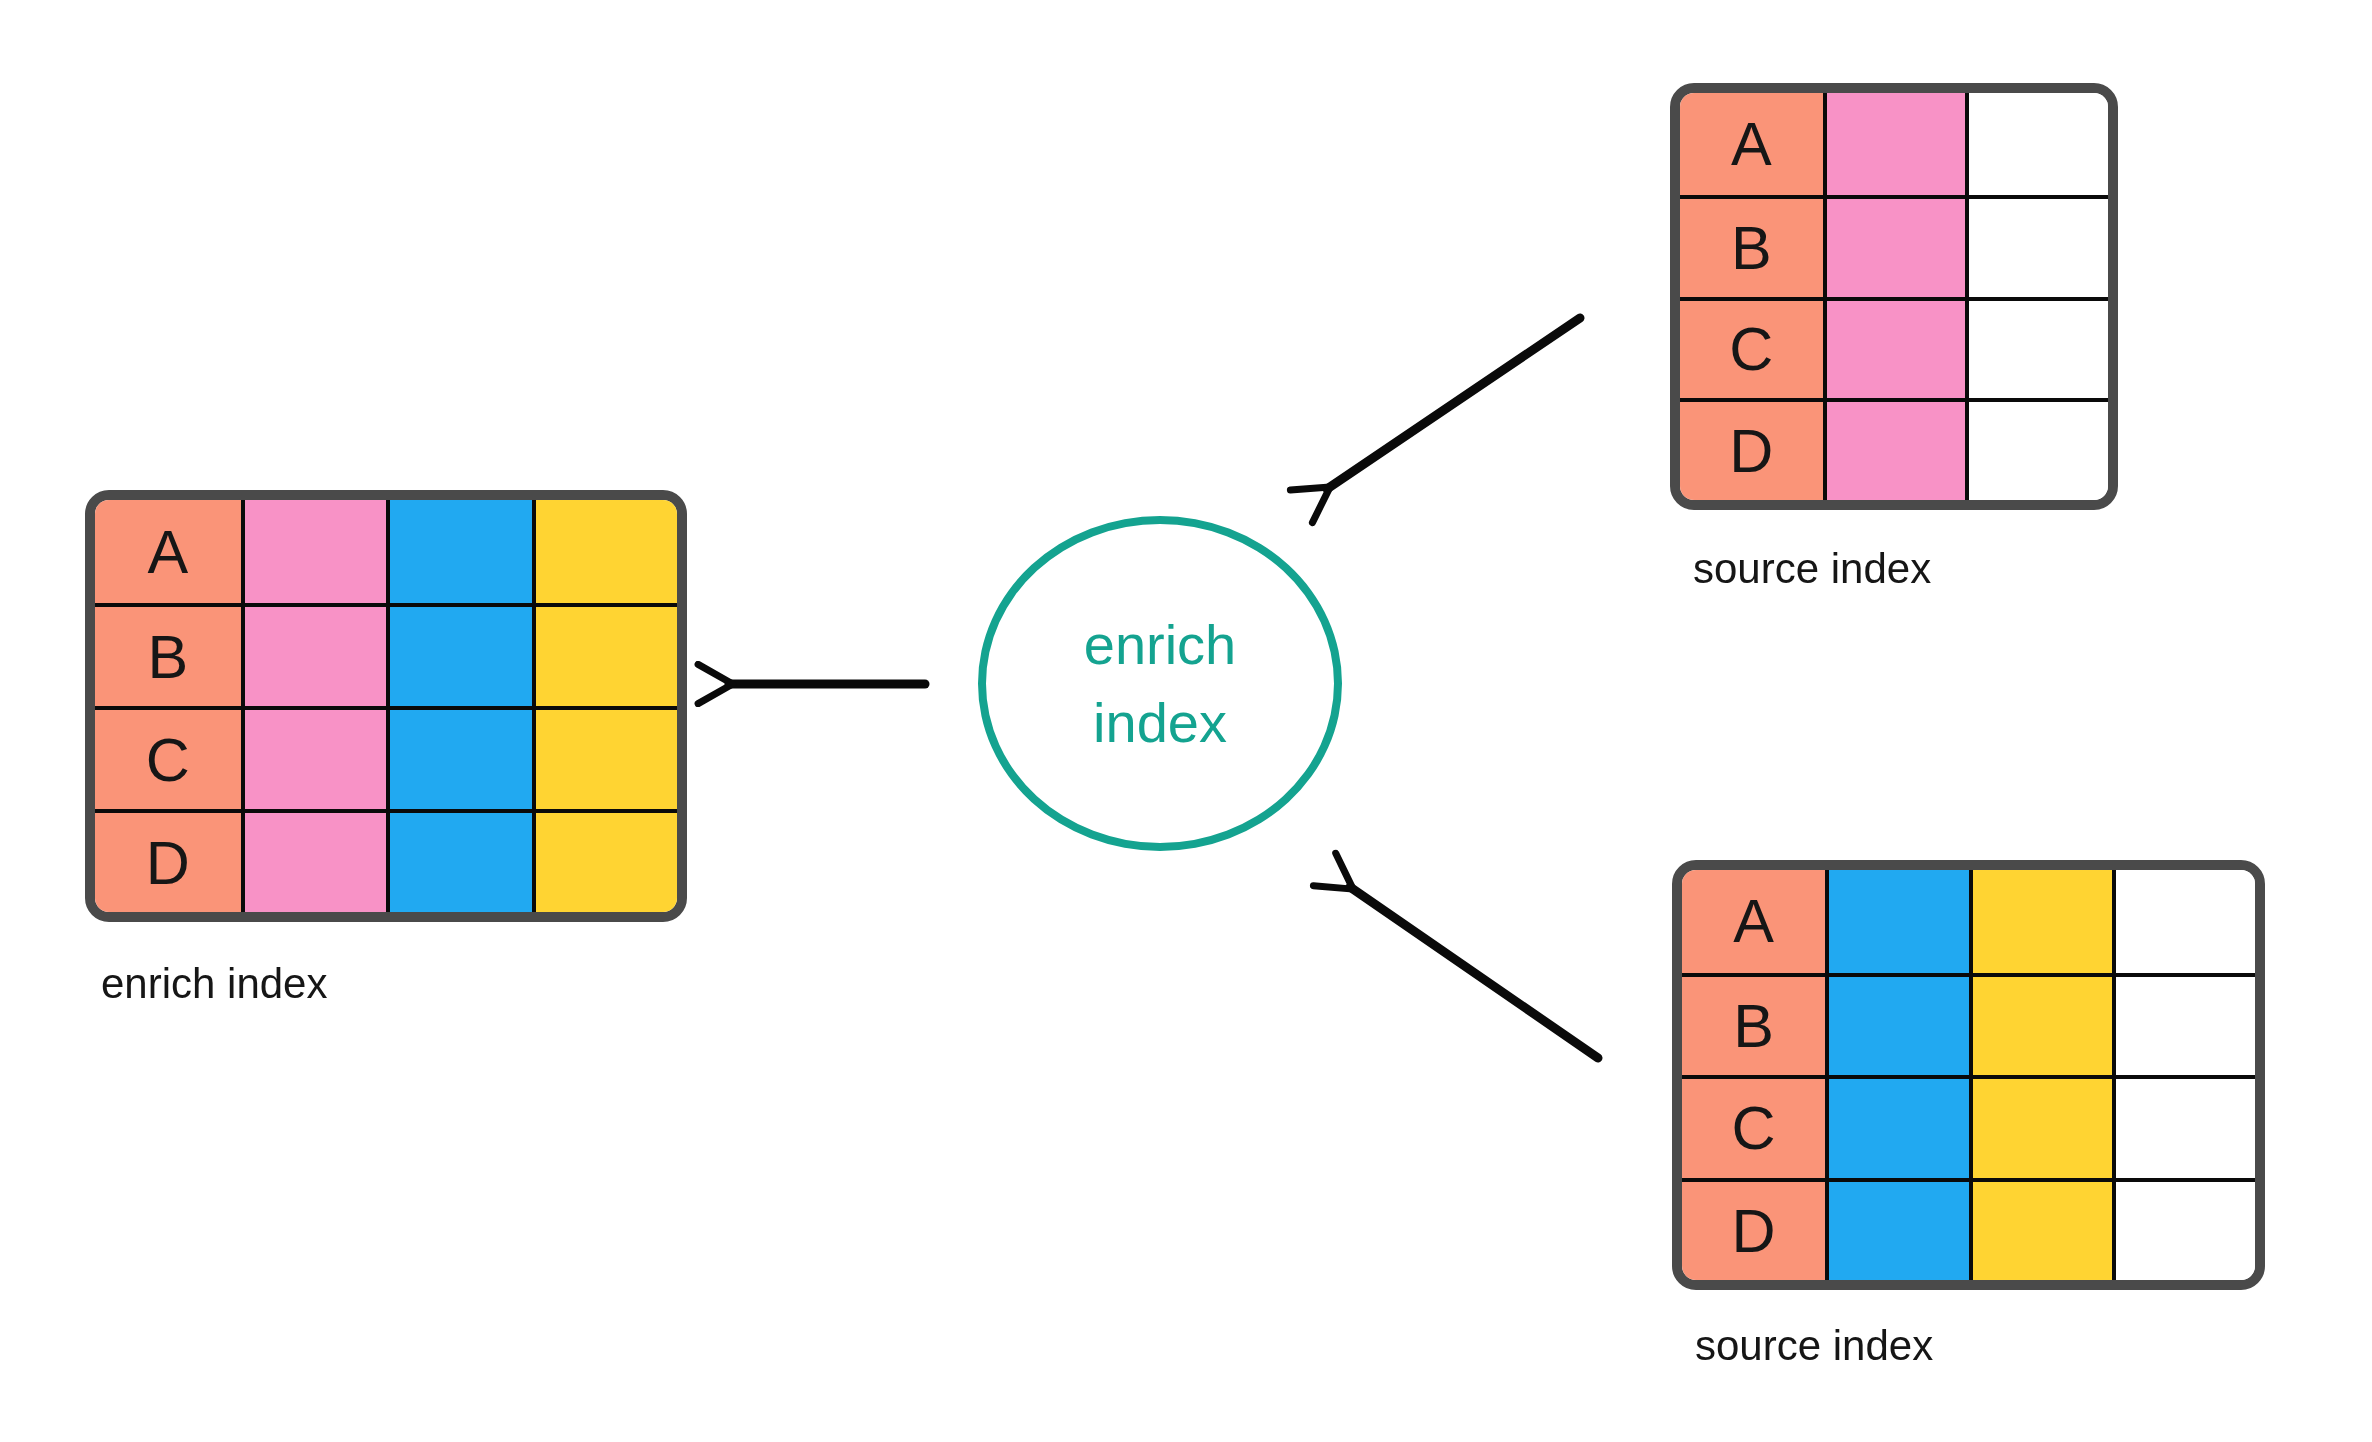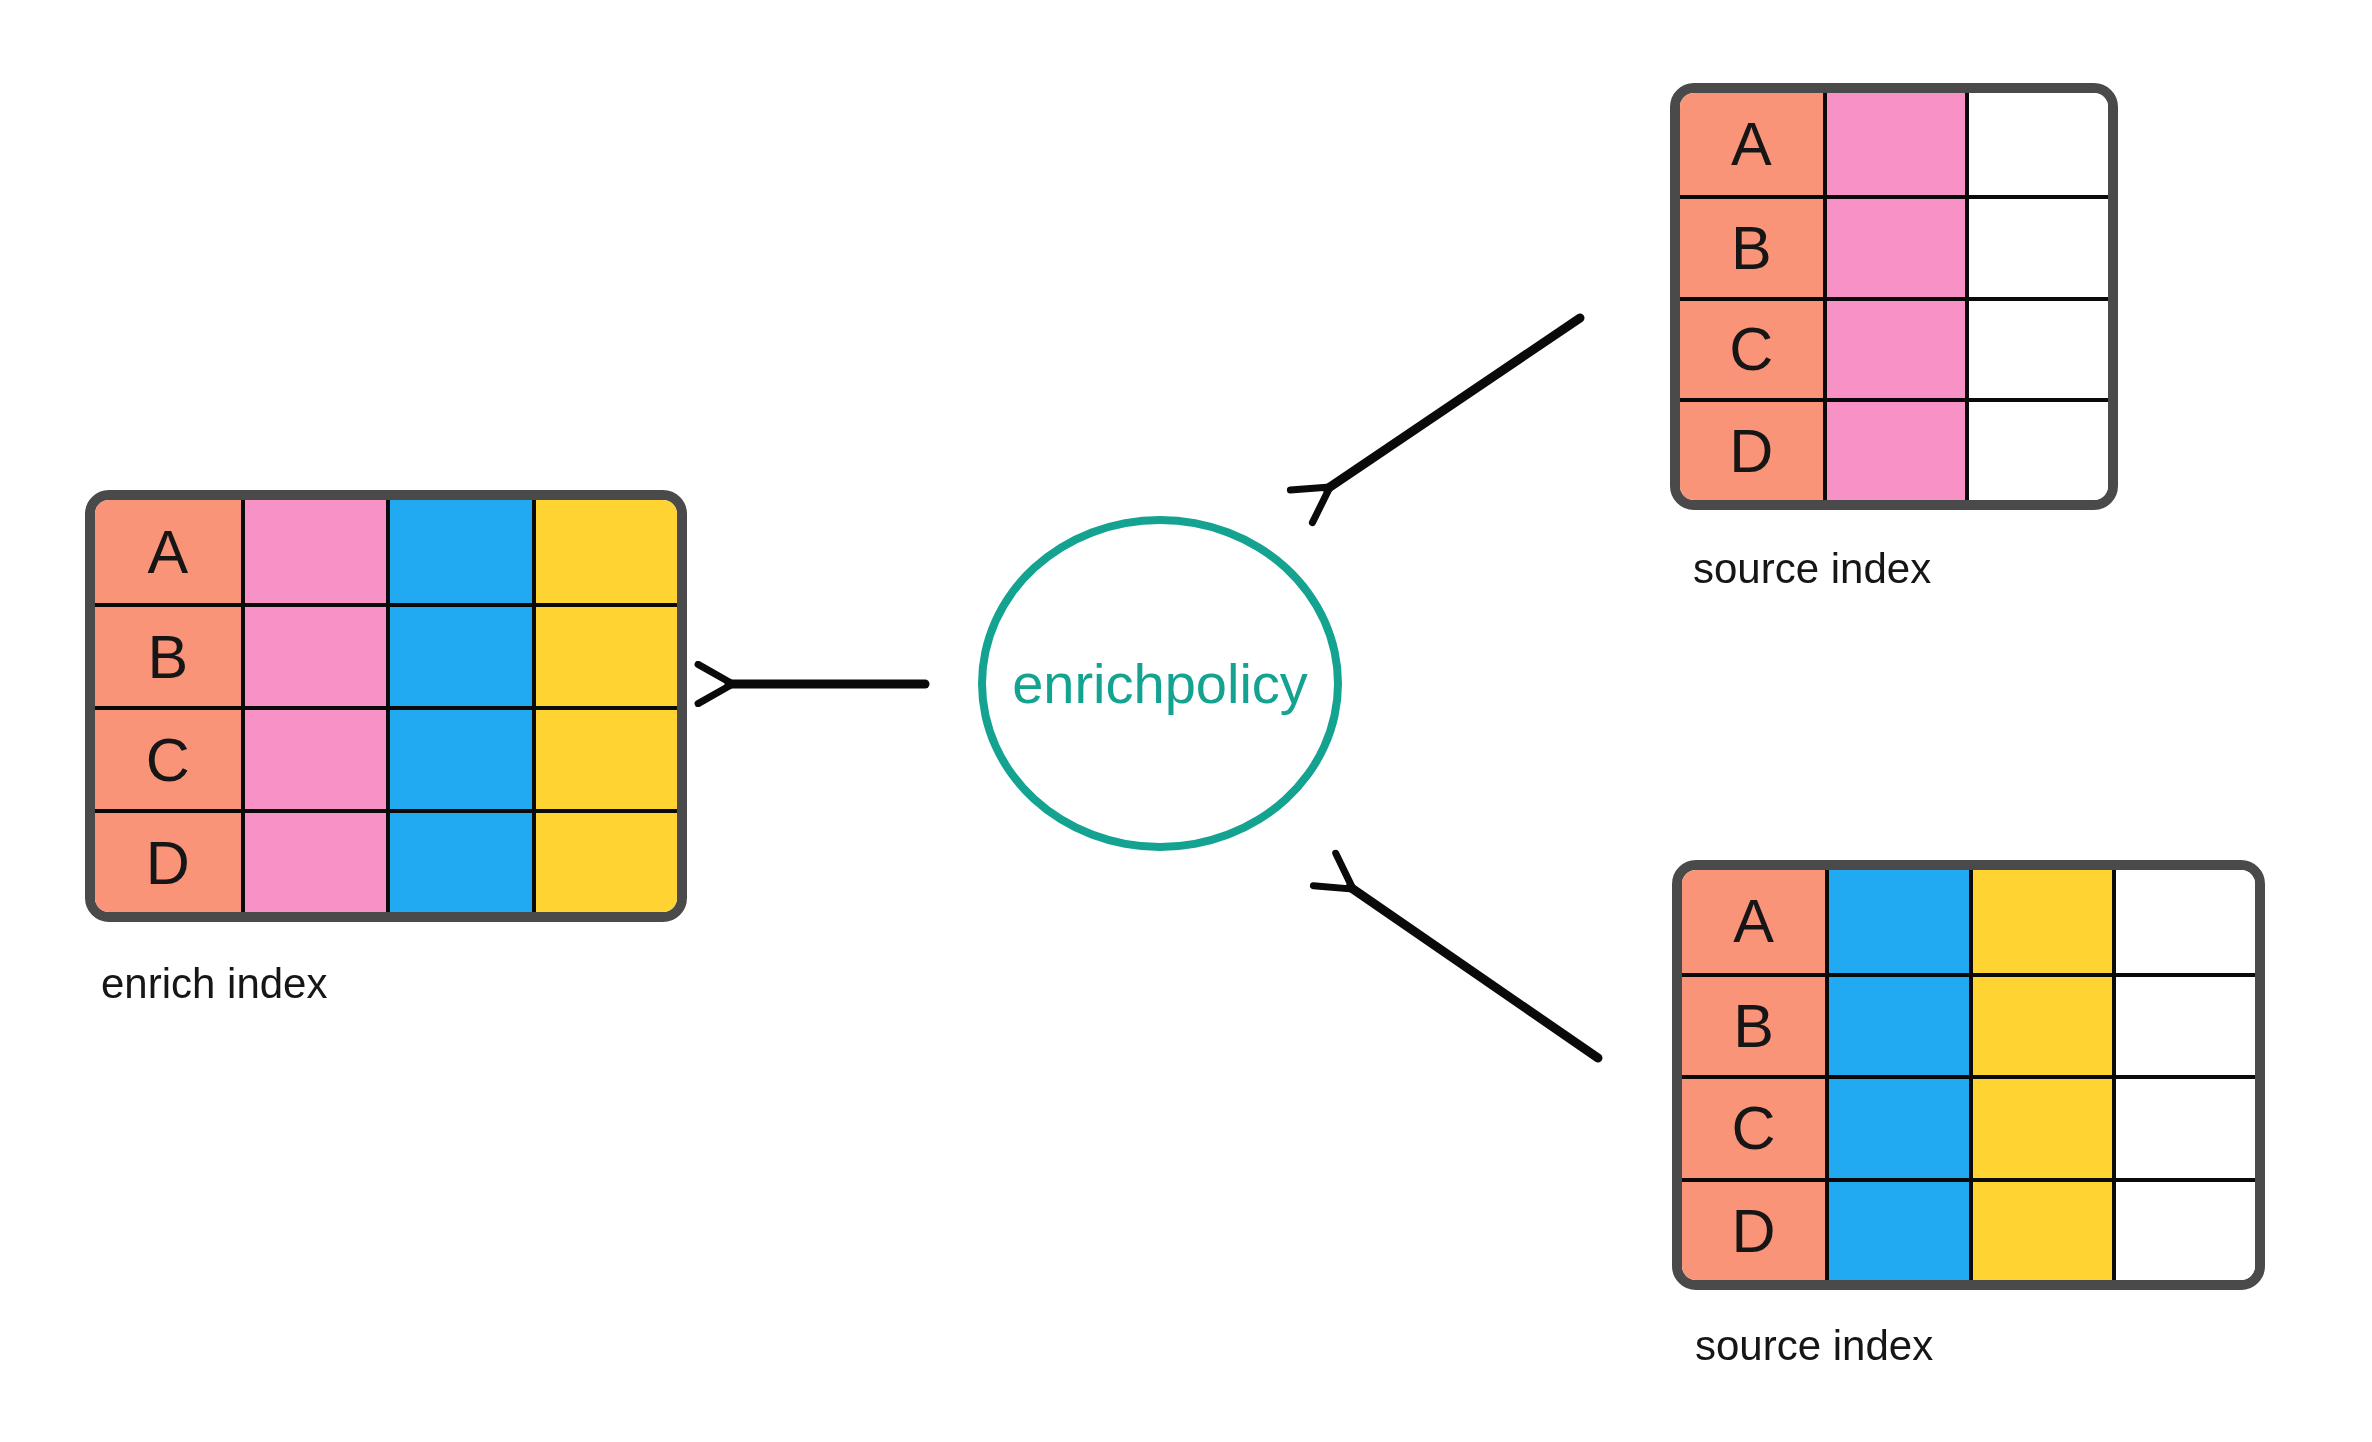--- a/index.html
+++ b/index.html
@@ -30,21 +30,21 @@
   #tbl-src-bottom{left:1672px;top:860px;width:593px;height:430px;grid-template-columns:repeat(4,1fr);}
   
   .caption{position:absolute;font-size:42px;line-height:62px;color:var(--ink);white-space:nowrap;}
   #cap-enrich{left:101px;top:933px;margin-top:20px;}
   #cap-src-top{left:1693px;top:538px;}
   #cap-src-bottom{left:1695px;top:1315px;}
   
   .policy-circle{
     position:absolute; left:978px; top:516px; width:364px; height:335px;
     border:8px solid var(--teal); border-radius:50%; background:#fff;
-    display:flex; flex-direction:row; align-items:center; justify-content:center;
+    display:flex; flex-direction:column; align-items:center; justify-content:center;
   }
   .policy-circle .line{color:var(--teal); font-size:56px; line-height:78px; text-align:center;}
   
   svg.arrows{position:absolute;left:0;top:0;width:2372px;height:1442px;pointer-events:none;}
   svg.arrows line{stroke:var(--ink-line);stroke-width:9;stroke-linecap:round;}
   svg.arrows .head{fill:none;stroke:var(--ink-line);}
 </style>
 </head>
 <body>
 
@@ -101,21 +101,21 @@
     <div class="cell c-yellow"></div>
     <div class="cell c-white"></div>
     <div class="cell c-white"></div>
     <div class="cell c-white"></div>
     <div class="cell c-white"></div>
   </div>
   <div class="caption" id="cap-src-bottom">source index</div>
 
   <div class="policy-circle">
     <div class="line">enrich</div>
-    <div class="line">policy</div>
+    <div class="line">index</div>
   </div>
 
   <svg class="arrows" viewBox="0 0 2372 1442">
     <defs>
       <marker id="ah" viewBox="0 0 10 10" refX="2.4" refY="5" markerWidth="5.2" markerHeight="5.2" orient="auto" markerUnits="strokeWidth">
         <path class="head" d="M9 0.8 L1.6 5 L9 9.2" stroke-width="1.5" stroke-linecap="round" stroke-linejoin="round"></path>
       </marker>
     </defs>
     <line marker-end="url(#ah)" x1="1580" y1="318" x2="1327" y2="489"></line>
     <line marker-end="url(#ah)" x1="1598" y1="1058" x2="1350" y2="887"></line>

